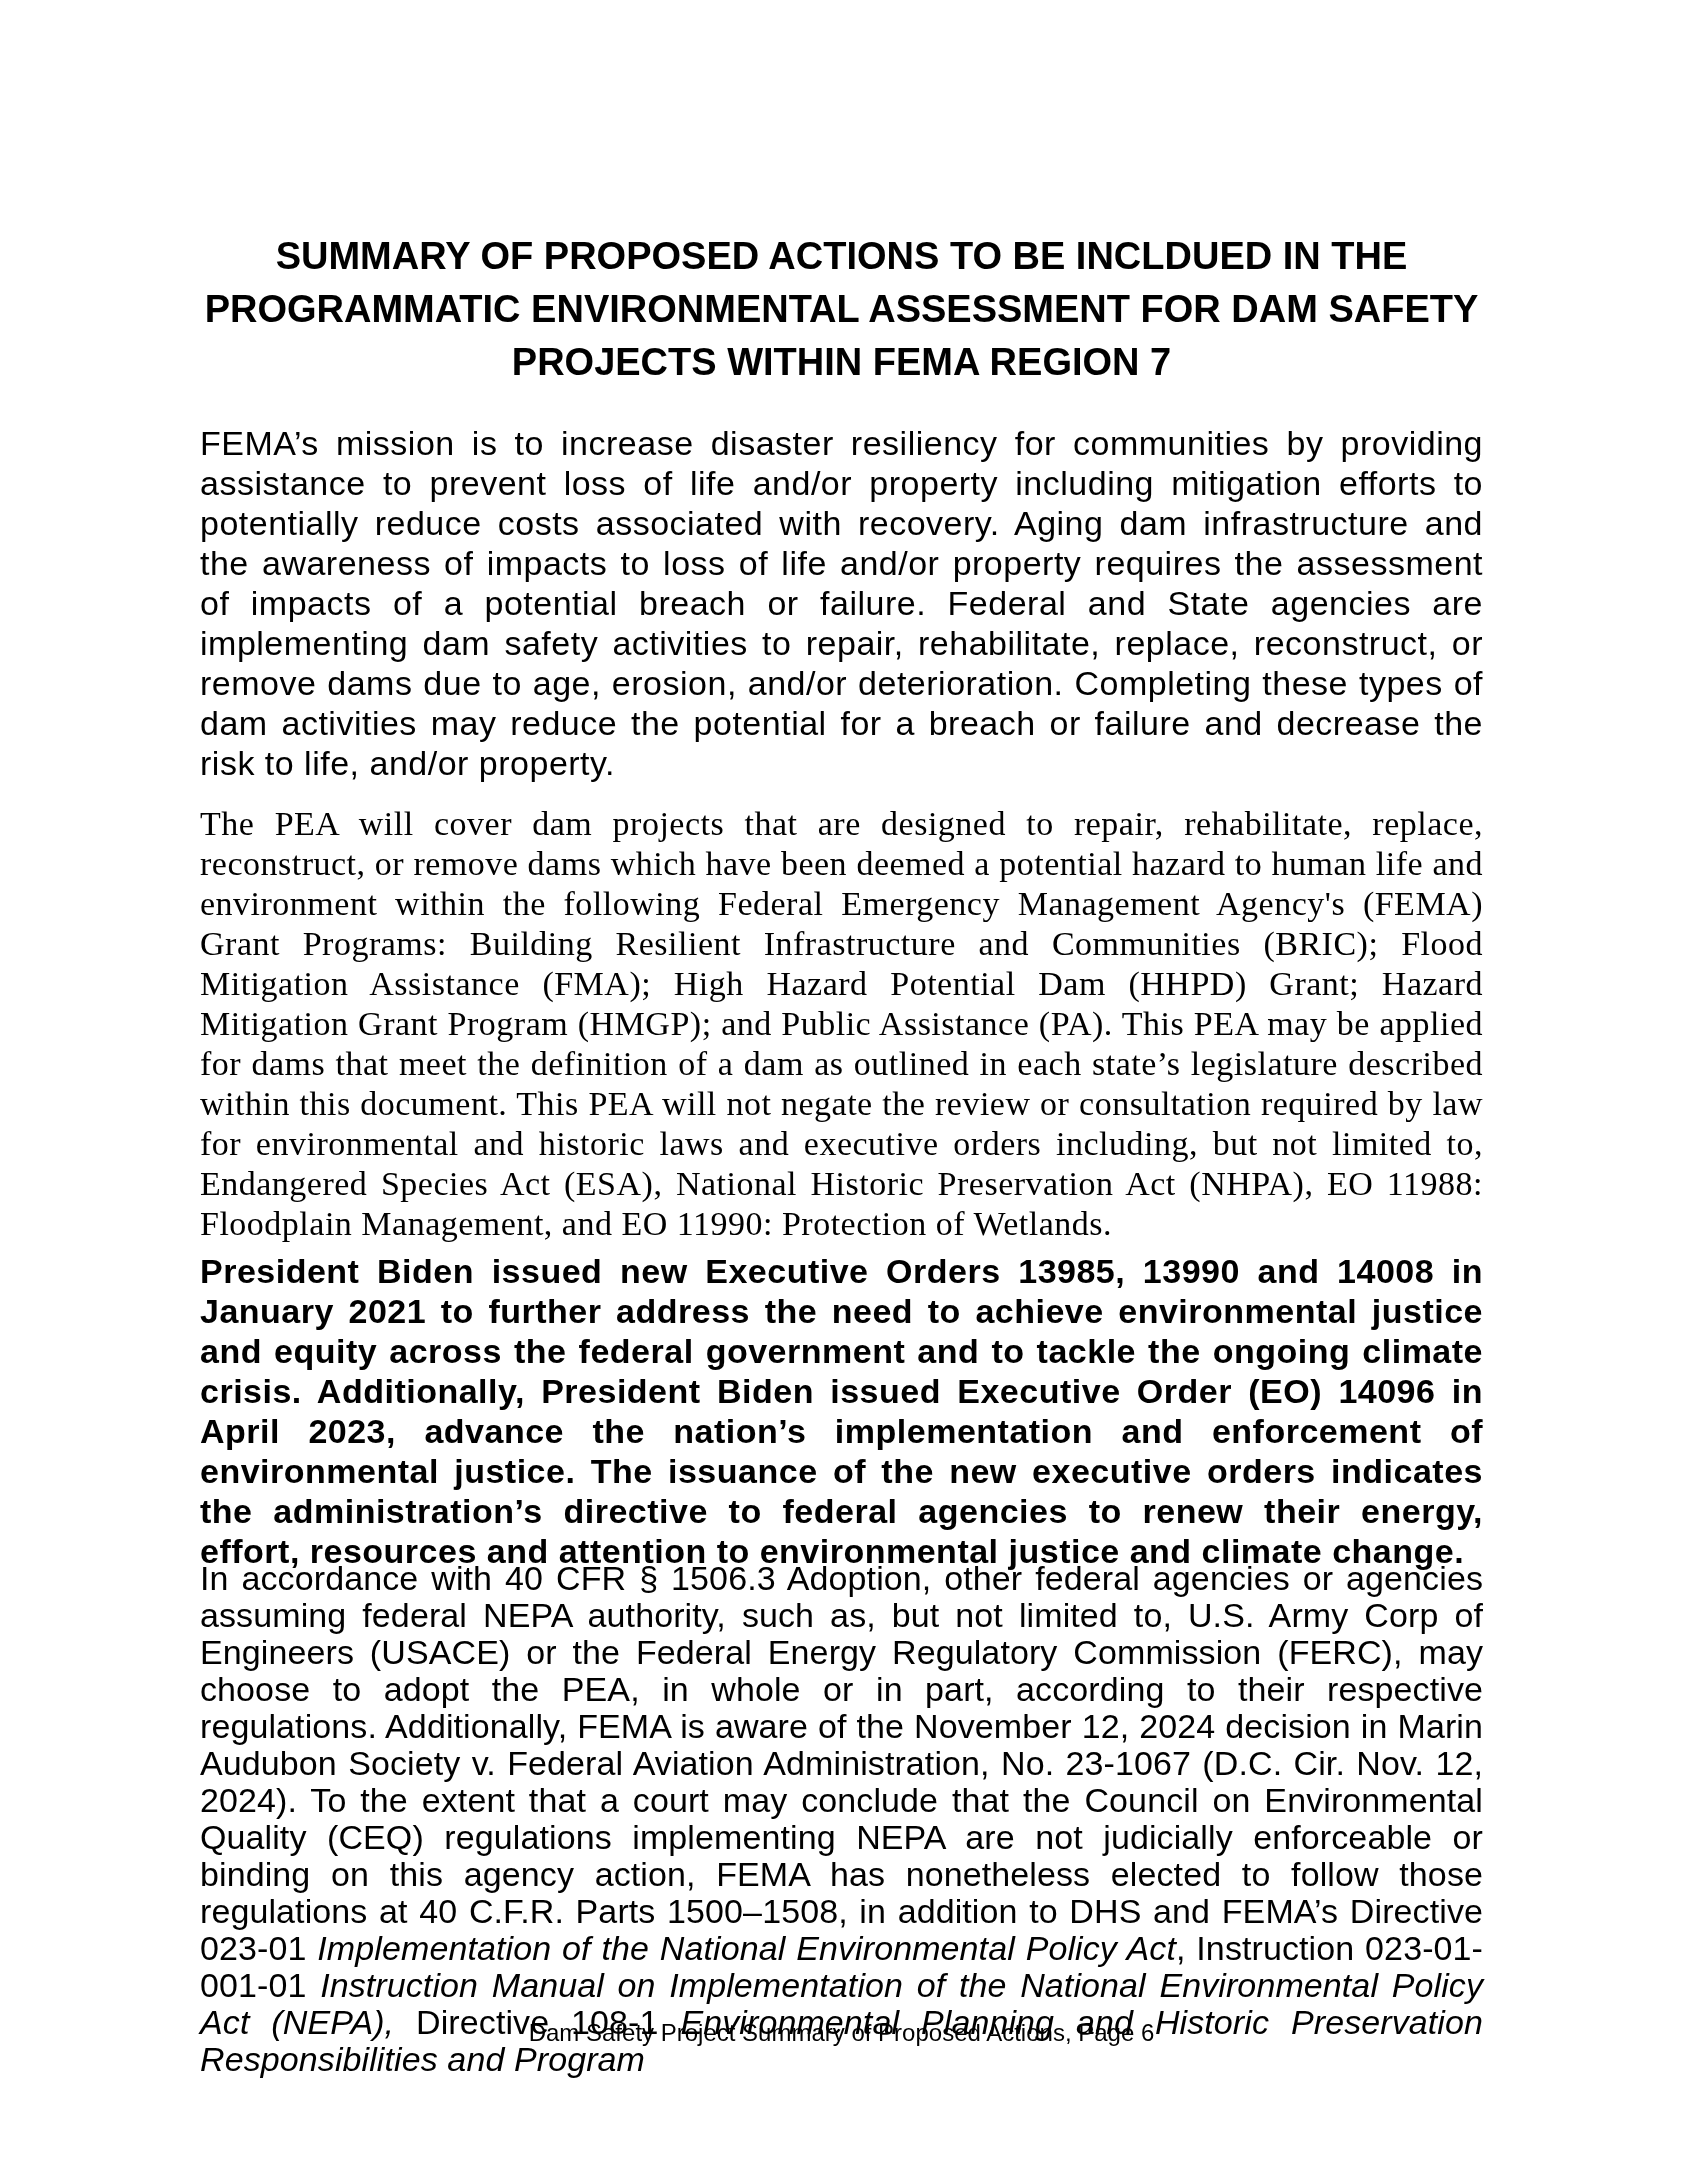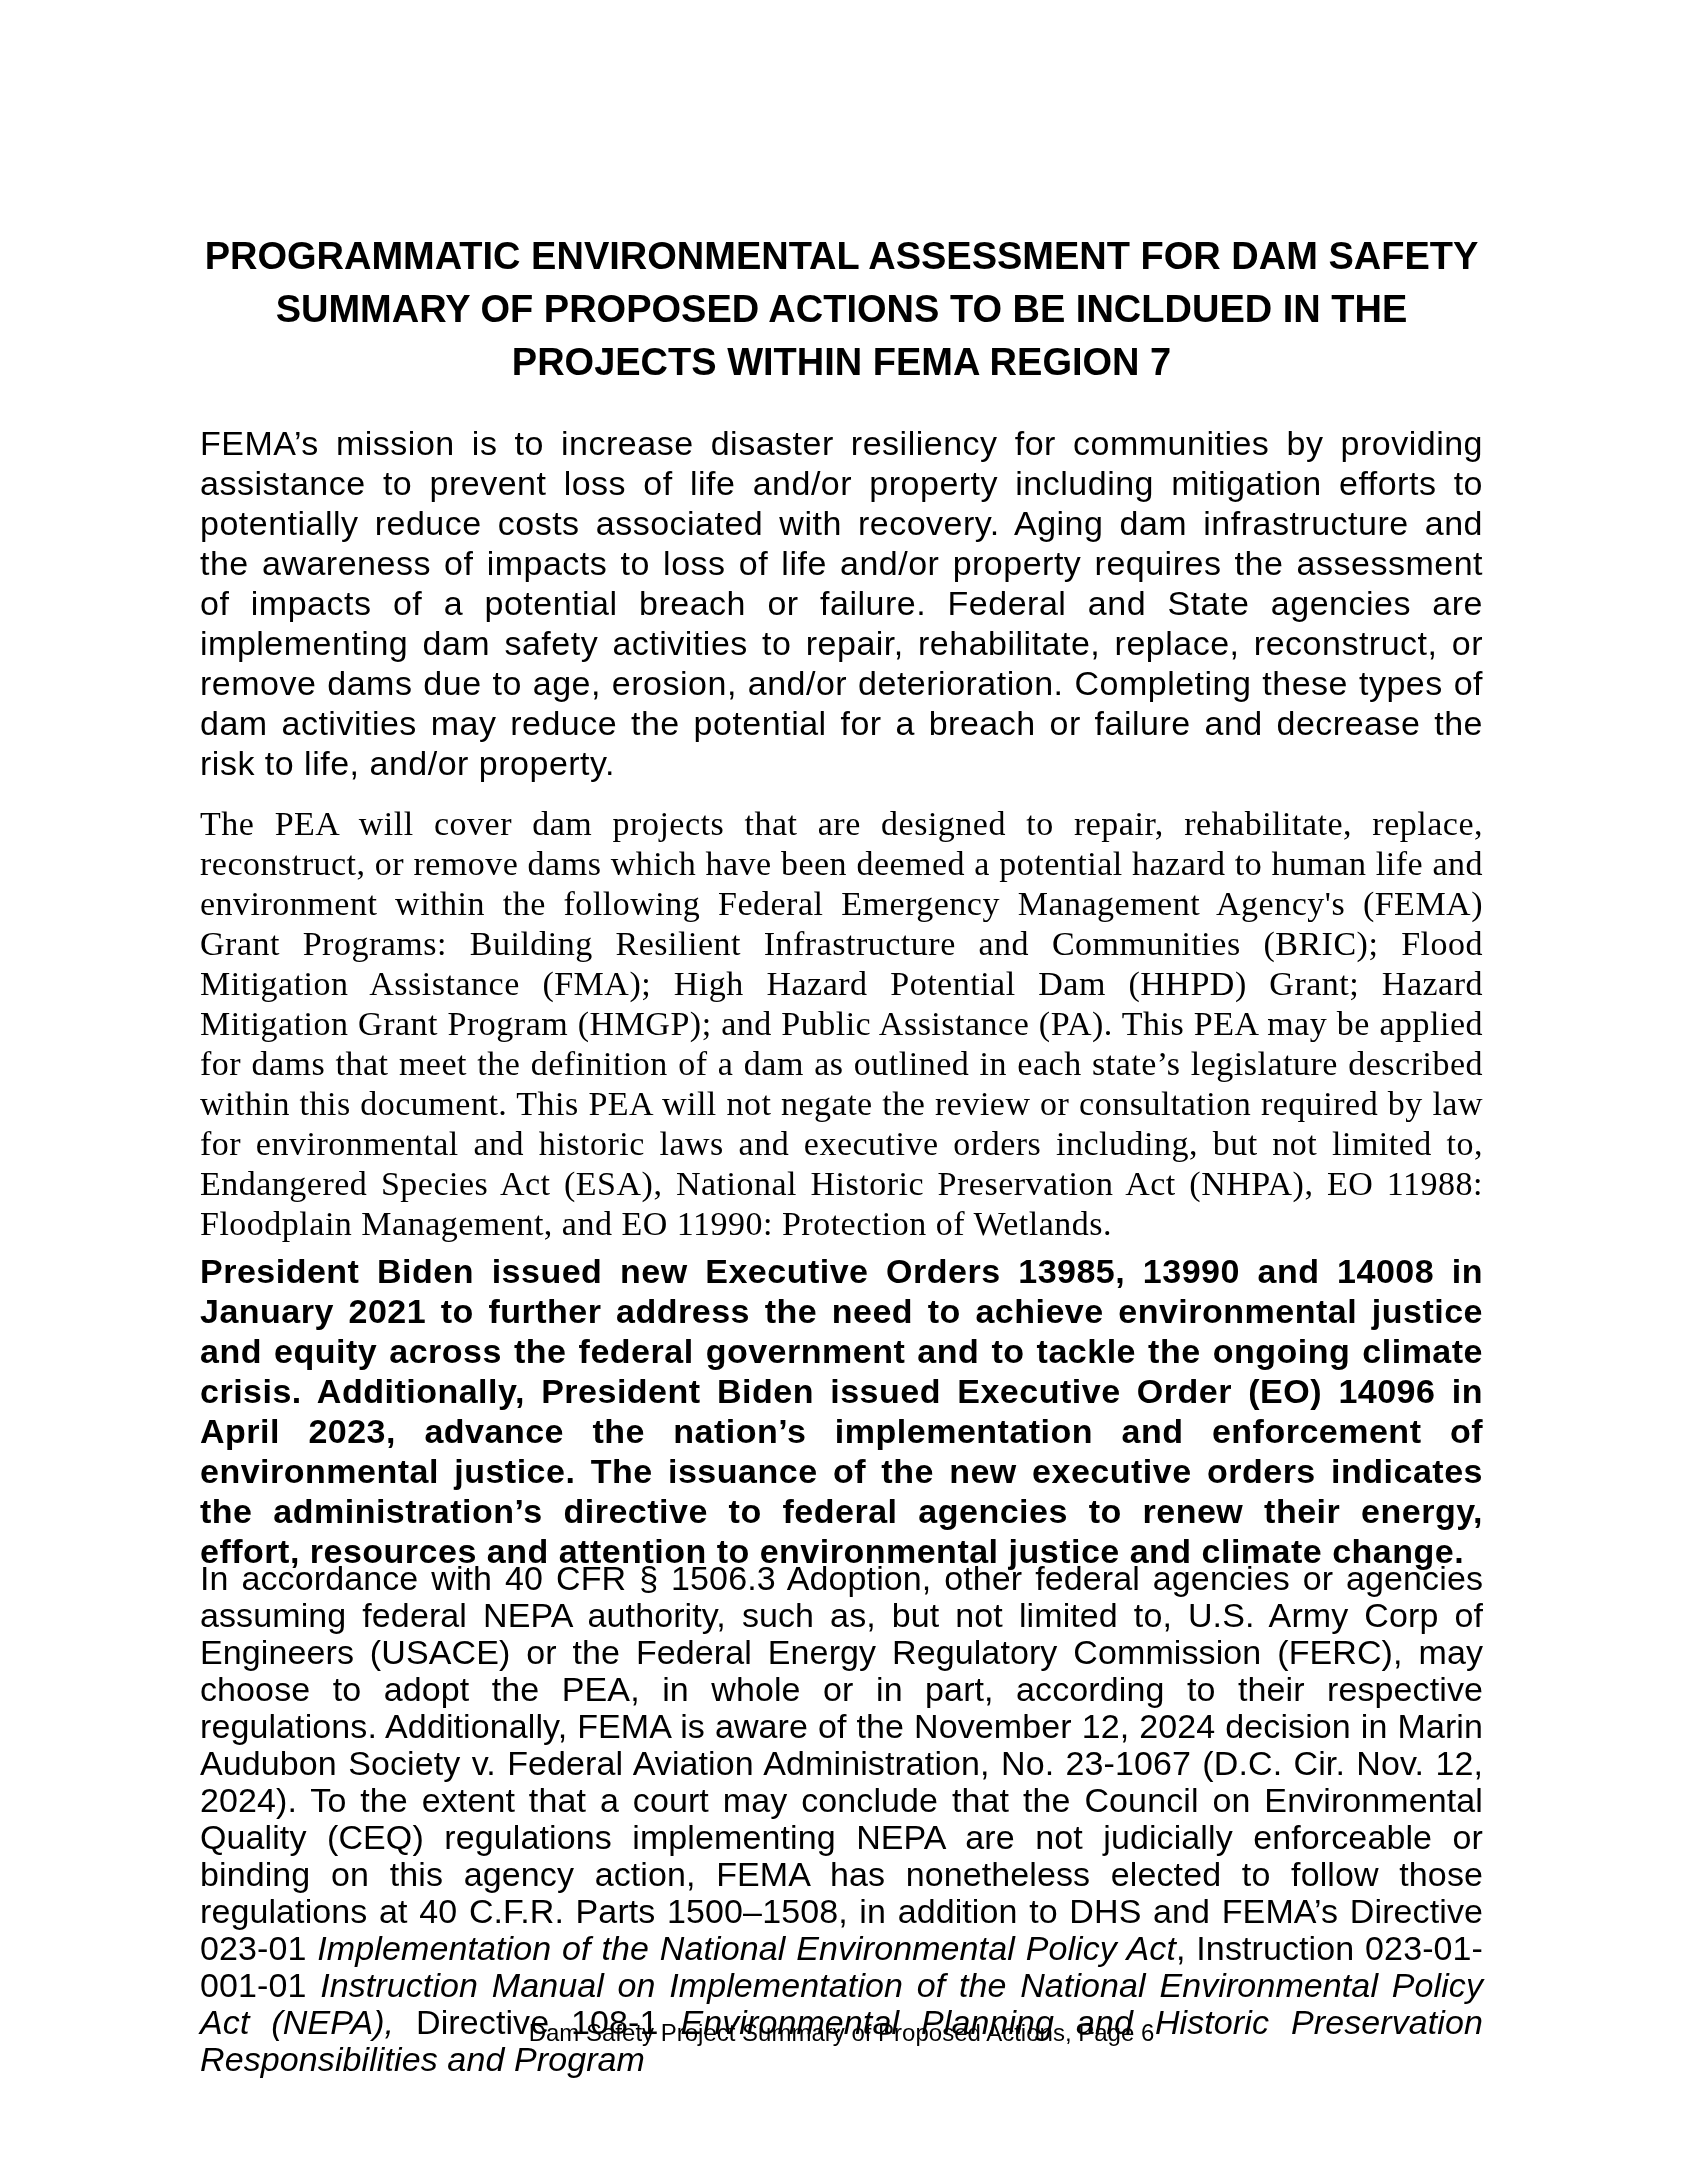--- a/index.html
+++ b/index.html
@@ -64,22 +64,22 @@
       font-size: 24px;
       line-height: 30px;
     }
   </style>
 </head>
 <body>
 
 <div class="page">
 
   <h1 class="title">
+    <span>SUMMARY OF PROPOSED ACTIONS TO BE INCLDUED IN THE</span>
     <span>PROGRAMMATIC ENVIRONMENTAL ASSESSMENT FOR DAM SAFETY</span>
-    <span>SUMMARY OF PROPOSED ACTIONS TO BE INCLDUED IN THE</span>
     <span>PROJECTS WITHIN FEMA REGION 7</span>
   </h1>
 
   <p id="para1" class="body">FEMA’s mission is to increase disaster resiliency for communities by providing assistance to prevent loss of life and/or property including mitigation efforts to potentially reduce costs associated with recovery. Aging dam infrastructure and the awareness of impacts to loss of life and/or property requires the assessment of impacts of a potential breach or failure. Federal and State agencies are implementing dam safety activities to repair, rehabilitate, replace, reconstruct, or remove dams due to age, erosion, and/or deterioration. Completing these types of dam activities may reduce the potential for a breach or failure and decrease the risk to life, and/or property.</p>
 
   <p id="para2" class="body">The PEA will cover dam projects that are designed to repair, rehabilitate, replace, reconstruct, or remove dams which have been deemed a potential hazard to human life and environment within the following Federal Emergency Management Agency's (FEMA) Grant Programs: Building Resilient Infrastructure and Communities (BRIC); Flood Mitigation Assistance (FMA); High Hazard Potential Dam (HHPD) Grant; Hazard Mitigation Grant Program (HMGP); and Public Assistance (PA). This PEA may be applied for dams that meet the definition of a dam as outlined in each state’s legislature described within this document. This PEA will not negate the review or consultation required by law for environmental and historic laws and executive orders including, but not limited to, Endangered Species Act (ESA), National Historic Preservation Act (NHPA), EO 11988: Floodplain Management, and EO 11990: Protection of Wetlands.</p>
 
   <p id="para3" class="body">President Biden issued new Executive Orders 13985, 13990 and 14008 in January 2021 to further address the need to achieve environmental justice and equity across the federal government and to tackle the ongoing climate crisis. Additionally, President Biden issued Executive Order (EO) 14096 in April 2023, advance the nation’s implementation and enforcement of environmental justice. The issuance of the new executive orders indicates the administration’s directive to federal agencies to renew their energy, effort, resources and attention to environmental justice and climate change.</p>
 
   <p id="para4" class="body"><span>In accordance with 40 CFR § 1506.3 Adoption, other federal agencies or agencies assuming federal NEPA authority, such as, but not limited to, U.S. Army Corp of Engineers (USACE) or the Federal Energy Regulatory Commission (FERC), may choose to adopt the PEA, in whole or in part, according to their respective regulations. Additionally, FEMA is aware of the November 12, 2024 decision in Marin Audubon Society v. Federal Aviation Administration, No. 23-1067 (D.C. Cir. Nov. 12, 2024). To the extent that a court may conclude that the Council on Environmental Quality (CEQ) regulations implementing NEPA are not judicially enforceable or binding on this agency action, FEMA has nonetheless elected to follow those regulations at 40 C.F.R. Parts 1500–1508, in addition to DHS and FEMA’s Directive 023-01 </span><em>Implementation of the National Environmental Policy Act</em><span>, Instruction 023-01-001-01 </span><em>Instruction Manual on Implementation of the National Environmental Policy Act (NEPA),</em><span> Directive 108-1 </span><em>Environmental Planning and Historic Preservation Responsibilities and Program</em></p>

